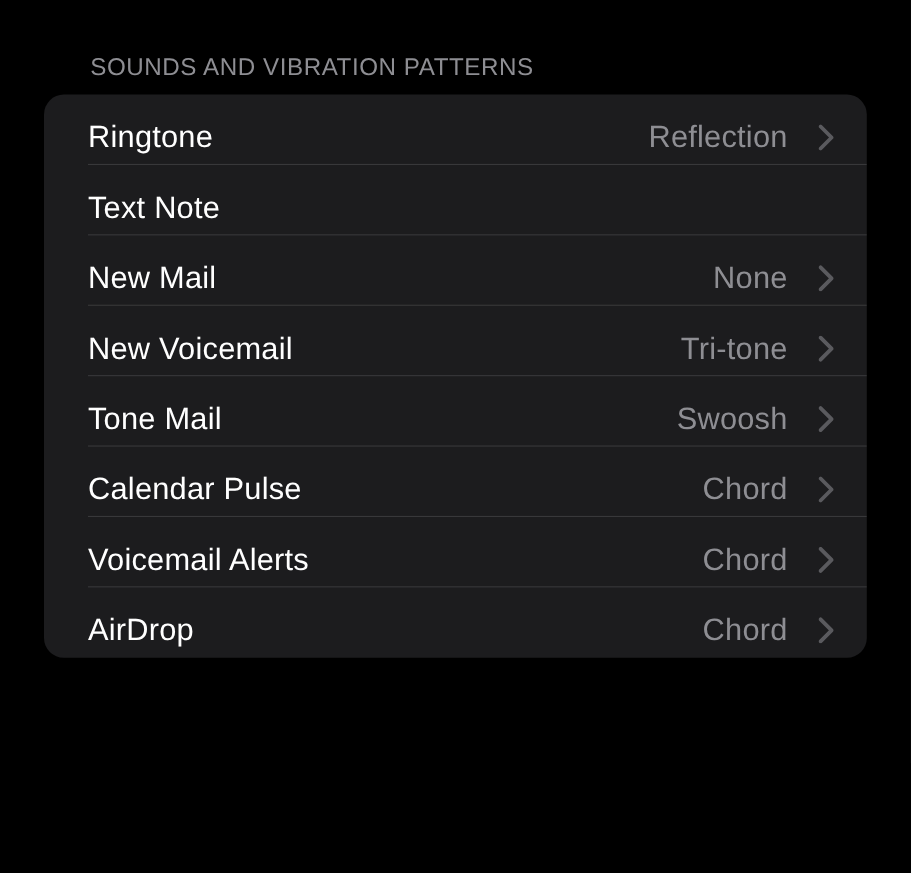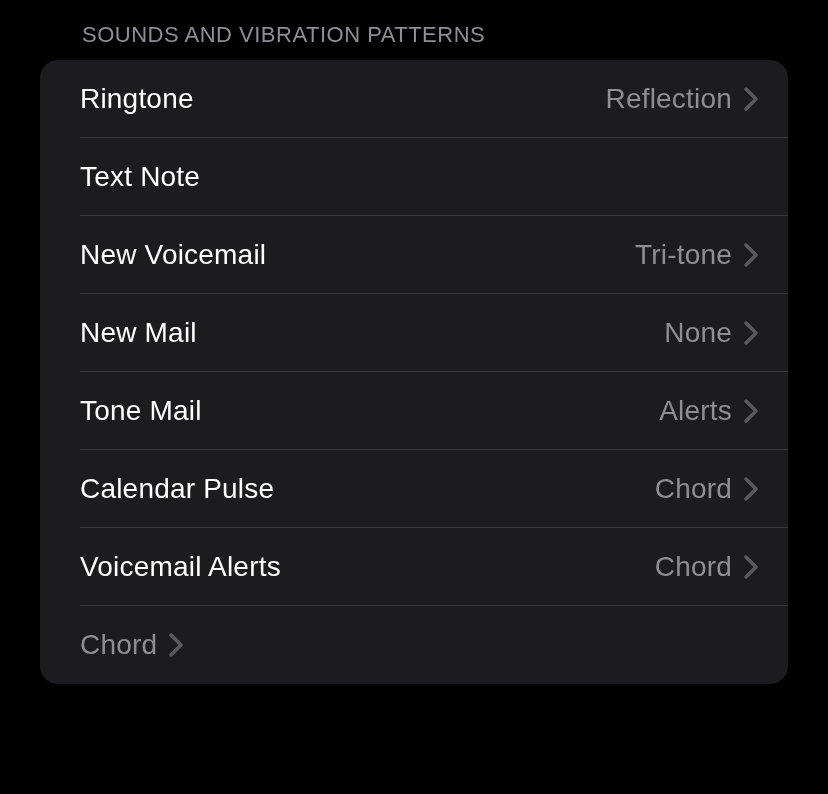--- a/index.html
+++ b/index.html
@@ -14,36 +14,36 @@
       width: 828px;
       height: 794px;
       padding: 0;
     }
     
     .section-header {
       color: #8e8e93;
       font-size: 22px;
       font-weight: 400;
       letter-spacing: 0.5px;
-      padding: 22px 0 12px 82px;
+      padding: 48px 0 12px 82px;
       text-transform: uppercase;
     }
     
     .settings-list {
       background-color: #1c1c1e;
       border-radius: 18px;
       margin: 0 40px;
       overflow: hidden;
     }
     
     .settings-row {
       display: flex;
       align-items: center;
       justify-content: space-between;
-      padding: 23px 30px 23px 40px;
+      padding: 23px 30px 9px 40px;
       cursor: pointer;
       position: relative;
     }
     
     .settings-row:not(:last-child)::after {
       content: "";
       position: absolute;
       bottom: 0;
       left: 40px;
       right: 0;
@@ -54,21 +54,21 @@
     .row-label {
       color: #ffffff;
       font-size: 28px;
       font-weight: 400;
       letter-spacing: 0.2px;
     }
     
     .row-right {
       display: flex;
       align-items: center;
-      gap: 12px;
+      gap: 28px;
     }
     
     .row-value {
       color: #8e8e93;
       font-size: 28px;
       font-weight: 400;
       letter-spacing: 0.2px;
     }
     
     .chevron {
@@ -99,47 +99,47 @@
           </svg>
       </span>
     </div>
   </div>
 
   <div class="settings-row">
     <span class="row-label">Text Note</span>
   </div>
 
   <div class="settings-row">
+    <span class="row-label">New Mail</span>
+    <div class="row-right">
+      <span class="row-value">None</span>
+      <span class="chevron">
+        <svg viewBox="0 0 14 24" fill="none">
+            <path d="M2 2 L12 12 L2 22" stroke="#5a5a5e" stroke-width="3.5" stroke-linecap="round" stroke-linejoin="round"></path>
+          </svg>
+      </span>
+    </div>
+  </div>
+
+  <div class="settings-row">
     <span class="row-label">New Voicemail</span>
     <div class="row-right">
       <span class="row-value">Tri-tone</span>
       <span class="chevron">
         <svg viewBox="0 0 14 24" fill="none">
             <path d="M2 2 L12 12 L2 22" stroke="#5a5a5e" stroke-width="3.5" stroke-linecap="round" stroke-linejoin="round"></path>
           </svg>
       </span>
     </div>
   </div>
 
   <div class="settings-row">
-    <span class="row-label">New Mail</span>
-    <div class="row-right">
-      <span class="row-value">None</span>
-      <span class="chevron">
-        <svg viewBox="0 0 14 24" fill="none">
-            <path d="M2 2 L12 12 L2 22" stroke="#5a5a5e" stroke-width="3.5" stroke-linecap="round" stroke-linejoin="round"></path>
-          </svg>
-      </span>
-    </div>
-  </div>
-
-  <div class="settings-row">
     <span class="row-label">Tone Mail</span>
     <div class="row-right">
-      <span class="row-value">Alerts</span>
+      <span class="row-value">Swoosh</span>
       <span class="chevron">
         <svg viewBox="0 0 14 24" fill="none">
             <path d="M2 2 L12 12 L2 22" stroke="#5a5a5e" stroke-width="3.5" stroke-linecap="round" stroke-linejoin="round"></path>
           </svg>
       </span>
     </div>
   </div>
 
   <div class="settings-row">
     <span class="row-label">Calendar Pulse</span>
@@ -159,20 +159,21 @@
       <span class="row-value">Chord</span>
       <span class="chevron">
         <svg viewBox="0 0 14 24" fill="none">
             <path d="M2 2 L12 12 L2 22" stroke="#5a5a5e" stroke-width="3.5" stroke-linecap="round" stroke-linejoin="round"></path>
           </svg>
       </span>
     </div>
   </div>
 
   <div class="settings-row">
+    <span class="row-label">AirDrop</span>
     <div class="row-right">
       <span class="row-value">Chord</span>
       <span class="chevron">
         <svg viewBox="0 0 14 24" fill="none">
             <path d="M2 2 L12 12 L2 22" stroke="#5a5a5e" stroke-width="3.5" stroke-linecap="round" stroke-linejoin="round"></path>
           </svg>
       </span>
     </div>
   </div>
 

